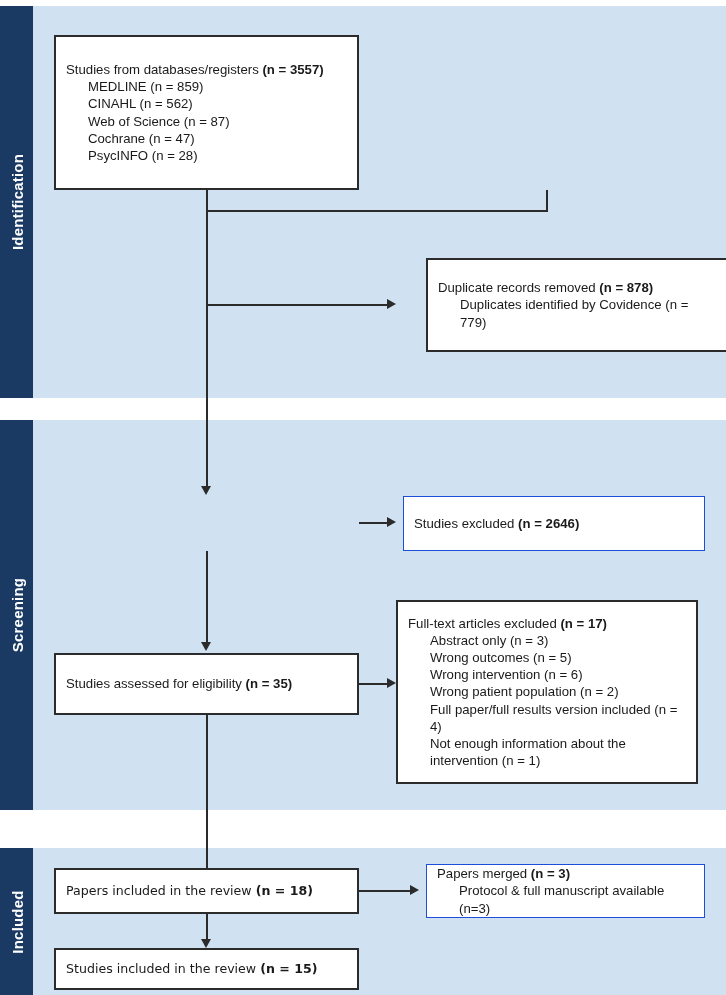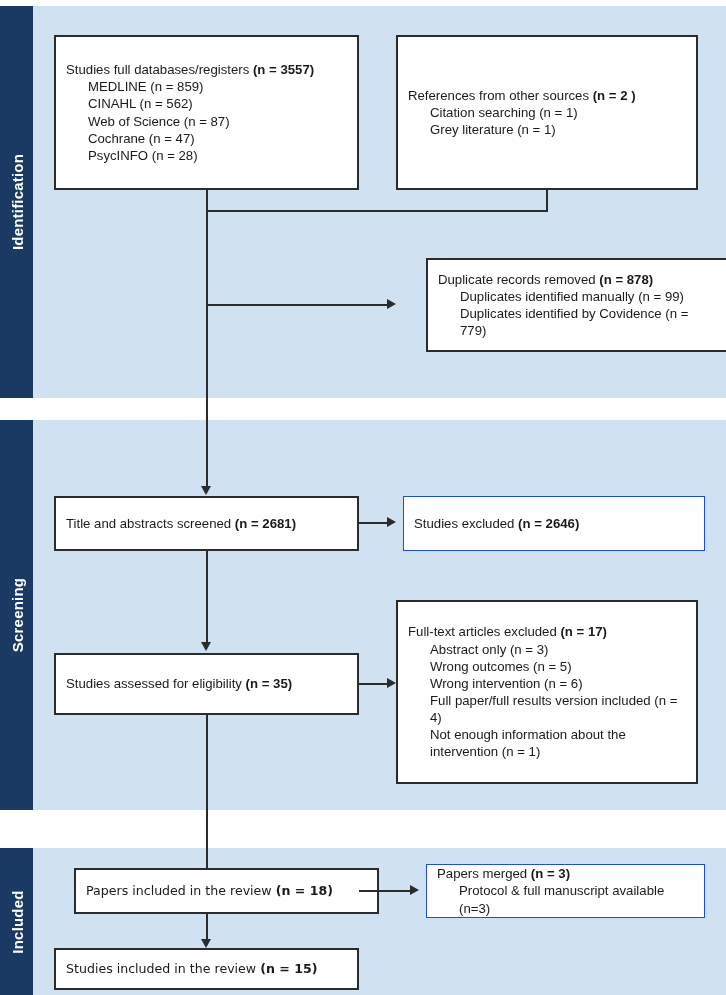--- a/index.html
+++ b/index.html
@@ -102,61 +102,52 @@
 
 <div id="prisma-root">
 
   <div class="band" style="top:6px; height:392px; width:726px;">
     <div class="band-tab">
       <span class="band-tab-label">Identification</span>
     </div>
   </div>
 
   <div class="node" style="left:54px; top:35px; width:305px; height:155px;">
-    <span class="ln hd"><span>Studies full databases/registers </span><b>(n = 3557)</b></span>
+    <span class="ln hd"><span>Studies from databases/registers </span><b>(n = 3557)</b></span>
     <span class="ln sub">MEDLINE (n = 859)</span>
     <span class="ln sub">CINAHL (n = 562)</span>
     <span class="ln sub">Web of Science (n = 87)</span>
     <span class="ln sub">Cochrane (n = 47)</span>
     <span class="ln sub">PsycINFO (n = 28)</span>
   </div>
 
-  <div class="node" style="left:396px; top:35px; width:302px; height:155px;">
-    <span class="ln hd"><span>References from other sources </span><b>(n = 2 )</b></span>
-    <span class="ln sub">Citation searching (n = 1)</span>
-    <span class="ln sub">Grey literature (n = 1)</span>
-  </div>
 
   <div class="vline" style="left:206px; top:190px; height:22px;"></div>
   <div class="vline" style="left:546px; top:190px; height:22px;"></div>
   <div class="hline" style="left:206px; top:210px; width:342px;"></div>
 
   <div class="vline" style="left:206px; top:196px; height:310px;"></div>
 
   <div class="hline" style="left:206px; top:304px; width:182px;"></div>
   <div class="arrow-right" style="left:387px; top:299px;"></div>
 
   <div class="node" style="left:396px; top:258px; width:302px; height:94px;margin-left:30px;">
     <span class="ln hd"><span>Duplicate records removed </span><b>(n = 878)</b></span>
-    <span class="ln sub">Duplicates identified manually (n = 99)</span>
     <span class="ln sub">Duplicates identified by Covidence (n = 779)</span>
   </div>
 
   <div class="band" style="top:420px; height:390px; width:726px;">
     <div class="band-tab">
       <span class="band-tab-label">Screening</span>
     </div>
   </div>
 
   <div class="vline" style="left:206px; top:398px; height:90px;"></div>
   <div class="arrow-down" style="left:201px; top:486px;"></div>
 
-  <div class="node" style="left:54px; top:496px; width:305px; height:55px;">
-    <span class="ln hd"><span>Title and abstracts screened </span><b>(n = 2681)</b></span>
-  </div>
 
   <div class="hline" style="left:359px; top:522px; width:29px;"></div>
   <div class="arrow-right" style="left:387px; top:517px;"></div>
 
   <div class="node thin" style="left:396px; top:496px; width:302px; height:55px;">
     <span class="ln hd"><span>Studies excluded </span><b>(n = 2646)</b></span>
   </div>
 
   <div class="vline" style="left:206px; top:551px; height:93px;"></div>
   <div class="arrow-down" style="left:201px; top:642px;"></div>
@@ -166,34 +157,35 @@
   </div>
 
   <div class="hline" style="left:359px; top:683px; width:29px;"></div>
   <div class="arrow-right" style="left:387px; top:678px;"></div>
 
   <div class="node" style="left:396px; top:600px; width:302px; height:184px;">
     <span class="ln hd"><span>Full-text articles excluded </span><b>(n = 17)</b></span>
     <span class="ln sub">Abstract only (n = 3)</span>
     <span class="ln sub">Wrong outcomes (n = 5)</span>
     <span class="ln sub">Wrong intervention (n = 6)</span>
+    <span class="ln sub">Wrong patient population (n = 2)</span>
     <span class="ln sub">Full paper/full results version included (n = 4)</span>
     <span class="ln sub">Not enough information about the intervention (n = 1)</span>
   </div>
 
   <div class="band" style="top:848px; height:147px; width:726px;">
     <div class="band-tab">
       <span class="band-tab-label">Included</span>
     </div>
   </div>
 
   <div class="vline" style="left:206px; top:715px; height:156px;"></div>
   <div class="arrow-down" style="left:201px; top:869px;"></div>
 
-  <div class="node calibri" style="left:54px; top:868px; width:305px; height:46px;margin-left:20px;">
+  <div class="node calibri" style="left:54px; top:868px; width:305px; height:46px;">
     <span class="ln hd"><span>Papers included in the review </span><b>(n = 18)</b></span>
   </div>
 
   <div class="hline" style="left:359px; top:890px; width:52px;"></div>
   <div class="arrow-right" style="left:410px; top:885px;"></div>
 
   <div class="node thin" style="left:419px; top:864px; width:279px; height:54px;">
     <span class="ln hd"><span>Papers merged </span><b>(n = 3)</b></span>
     <span class="ln sub">Protocol &amp; full manuscript available (n=3)</span>
   </div>

